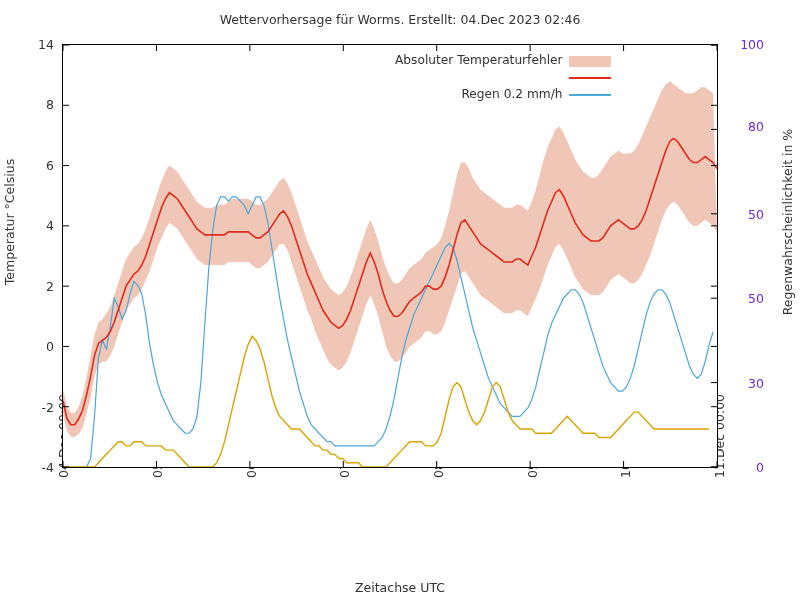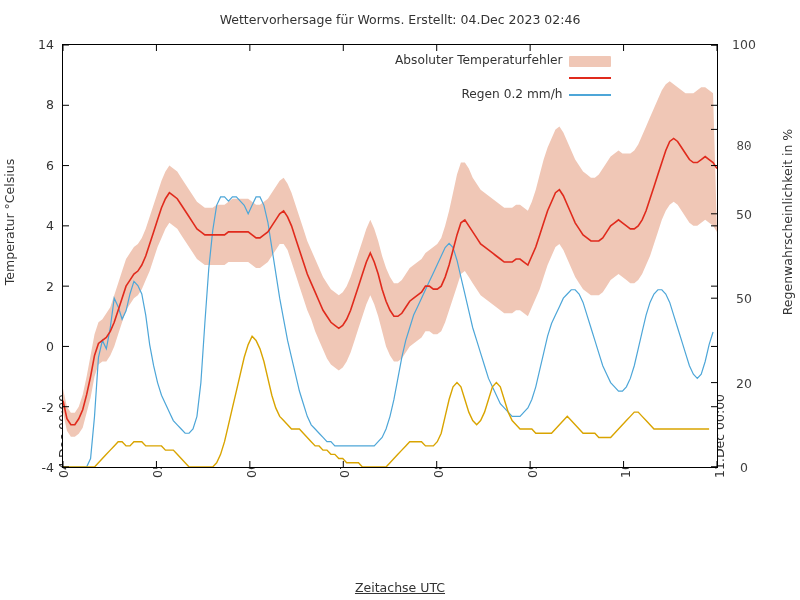--- a/index.html
+++ b/index.html
@@ -34,30 +34,30 @@
   .ylabel-right{
     position:absolute;
     left:600px;top:212px;
     width:380px;text-align:center;
     transform:rotate(-90deg);
     transform-origin:190px 10px;
     font-size:12.5px;color:#333;
   }
   .xlabel{
     position:absolute;left:0;top:580px;width:800px;text-align:center;
-    font-size:12.5px;color:#333;text-decoration:underline;
+    font-size:12.5px;color:#333;
   }
 
   .ytick{
     position:absolute;width:54px;text-align:right;
     font-size:12.5px;color:#333;
   }
   .ytick-r{
-    position:absolute;width:40px;text-align:center;
-    font-size:12.5px;color:#404040;
+    position:absolute;width:40px;text-align:right;
+    font-size:12.5px;color:#6d28d9;
   }
   .xtick{
     position:absolute;
     font-size:12.5px;color:#333;
     transform:rotate(-90deg);
     transform-origin:left top;
     white-space:nowrap;
   }
 
   .legend{
@@ -86,24 +86,24 @@
   <div class="ytick" style="left:0px;top:37px;">14</div>
   <div class="ytick" style="left:0px;top:97px;">8</div>
   <div class="ytick" style="left:0px;top:158px;">6</div>
   <div class="ytick" style="left:0px;top:218px;">4</div>
   <div class="ytick" style="left:0px;top:279px;">2</div>
   <div class="ytick" style="left:0px;top:339px;">0</div>
   <div class="ytick" style="left:0px;top:400px;">-2</div>
   <div class="ytick" style="left:0px;top:460px;">-4</div>
 
   <div class="ytick-r" style="left:724px;top:37px;">100</div>
-  <div class="ytick-r" style="left:724px;top:140px;font-family:Liberation Mono, monospace;">80</div>
+  <div class="ytick-r" style="left:724px;top:119px;">80</div>
   <div class="ytick-r" style="left:724px;top:207px;">50</div>
   <div class="ytick-r" style="left:724px;top:291px;">50</div>
-  <div class="ytick-r" style="left:724px;top:376px;">20</div>
+  <div class="ytick-r" style="left:724px;top:376px;">30</div>
   <div class="ytick-r" style="left:724px;top:460px;">0</div>
 
   <div class="xtick" style="left:56px;top:478px;">04.Dec 00:00</div>
   <div class="xtick" style="left:150px;top:478px;">05.Dec 00:00</div>
   <div class="xtick" style="left:244px;top:478px;">06.Dec 00:00</div>
   <div class="xtick" style="left:337px;top:478px;">07.Dec 00:00</div>
   <div class="xtick" style="left:431px;top:478px;">08.Dec 00:00</div>
   <div class="xtick" style="left:525px;top:478px;">09.Dec 00:00</div>
   <div class="xtick" style="left:618px;top:478px;">10.Dec 00:00</div>
   <div class="xtick" style="left:712px;top:478px;">11.Dec 00:00</div>

